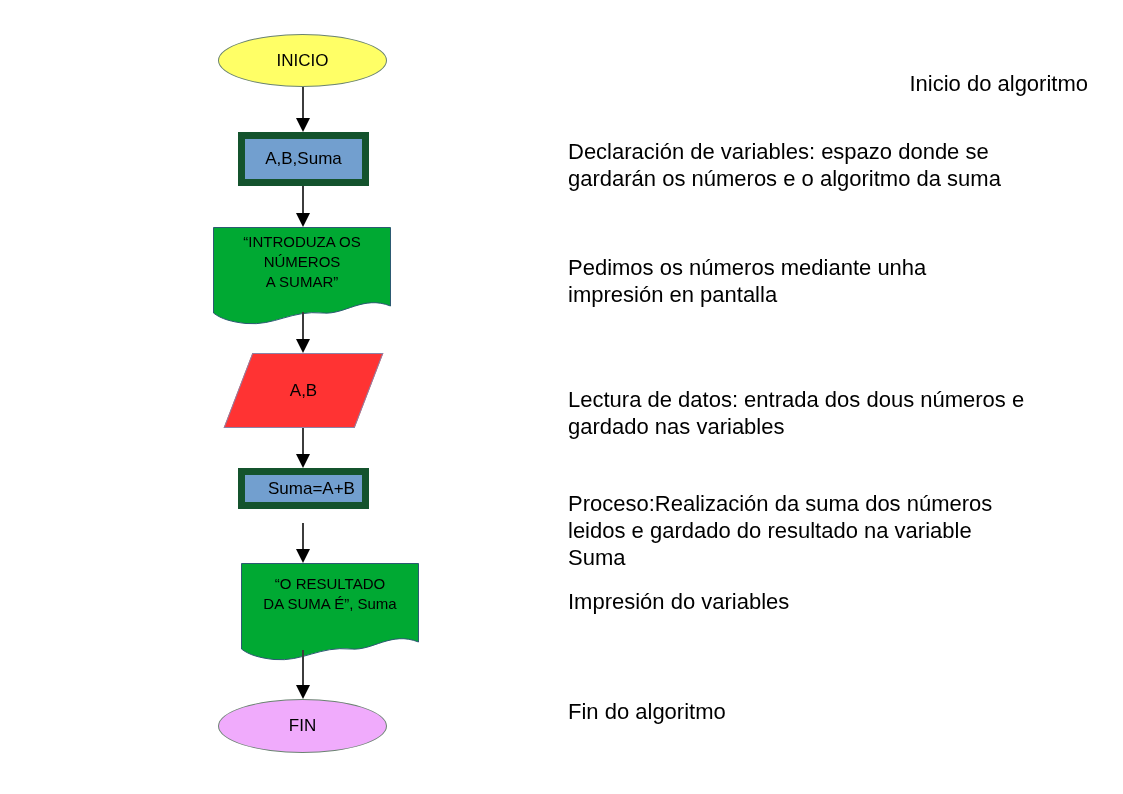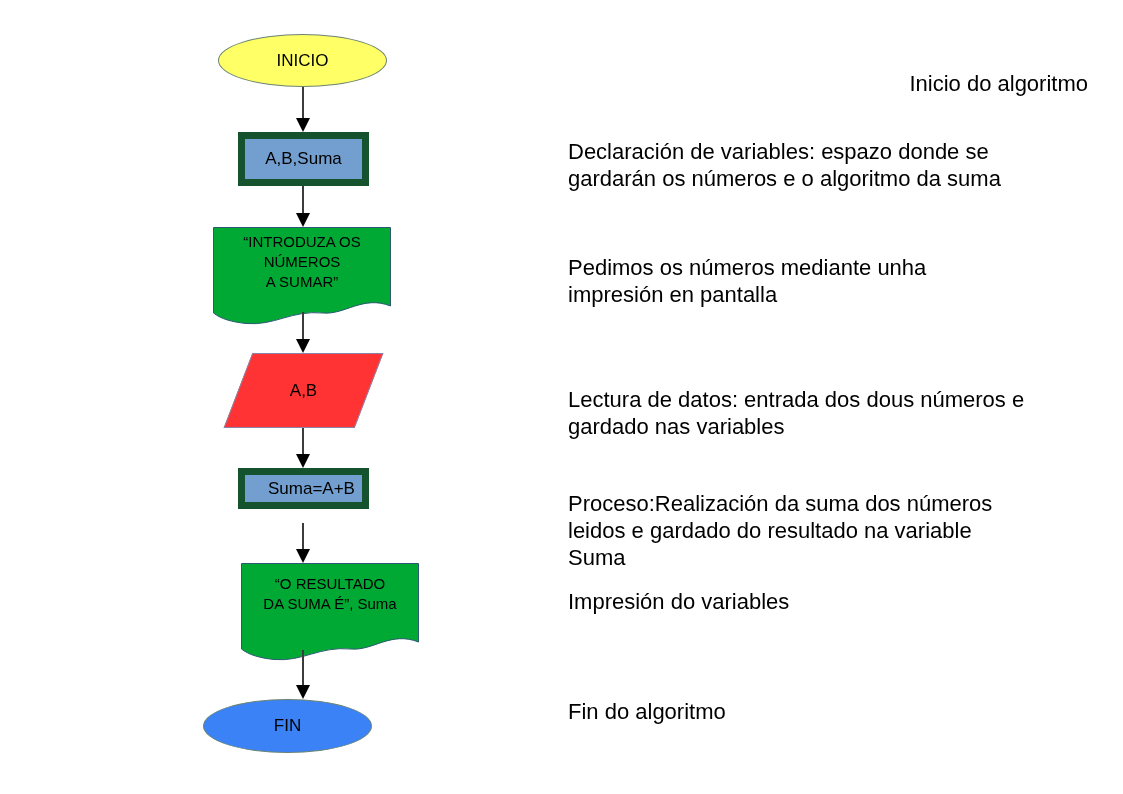--- a/index.html
+++ b/index.html
@@ -29,21 +29,21 @@
     line-height: 20px;
     white-space: pre-line;
     color: #000000;
   }
   
   .ellipse {
     border-radius: 50%;
     border: 1px solid #6b8472;
   }
   .ellipse-start { left: 218px; top: 34px;  width: 169px; height: 53px; background: #ffff66; }
-  .ellipse-end   { left: 203px; top: 699px; width: 169px; height: 54px; background: #3b82f6; }
+  .ellipse-end   { left: 218px; top: 699px; width: 169px; height: 54px; background: #f0abfc; }
   
   .process {
     background: #729fcf;
     border: 7px solid #14532d;
   }
   .process-declare { left: 238px; top: 132px; width: 131px; height: 54px; }
   .process-sum     { left: 238px; top: 468px; width: 131px; height: 41px; padding-left: 16px; }
   
   .parallelogram {
     left: 238px; top: 353px; width: 131px; height: 75px;

